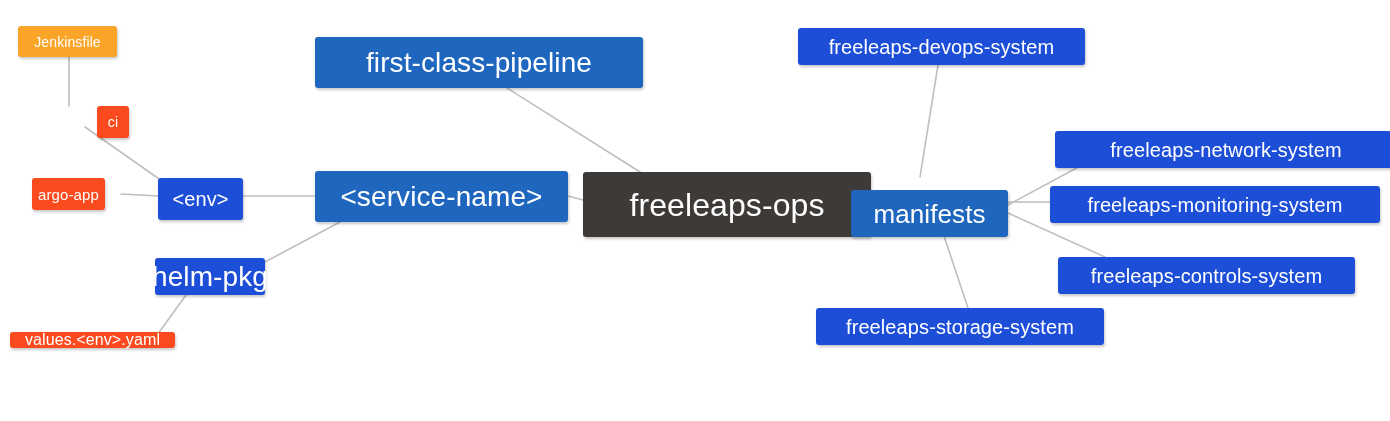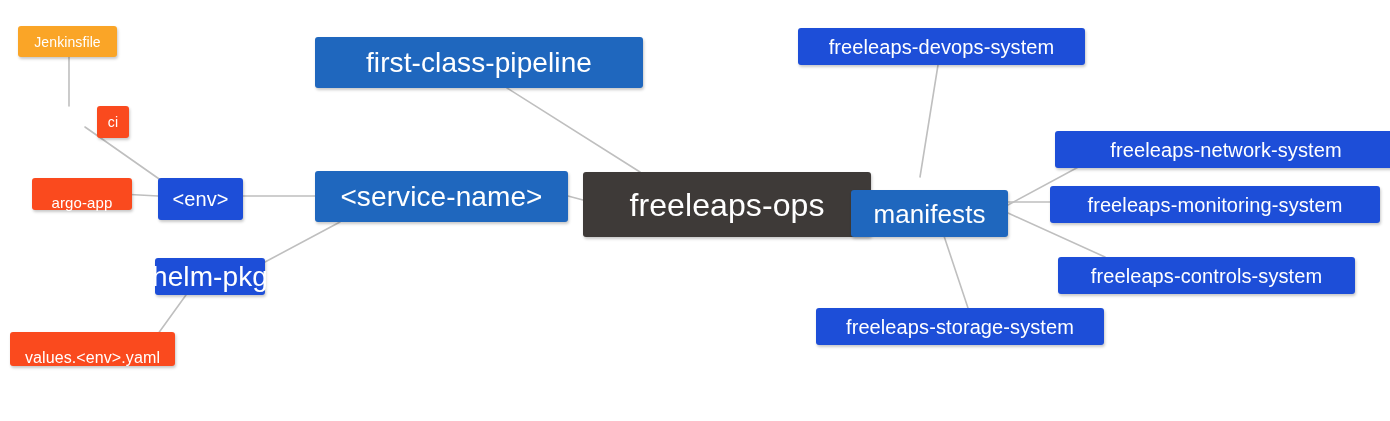--- a/index.html
+++ b/index.html
@@ -74,30 +74,30 @@
       <line x1="1008" y1="213" x2="1105" y2="257" stroke="#bfbfbf" stroke-width="1.6" stroke-linecap="round"></line>
       <line x1="940" y1="224" x2="968" y2="308" stroke="#bfbfbf" stroke-width="1.6" stroke-linecap="round"></line>
     </svg>
   <div id="node-layer">
       <div class="node c-orange" style="left: 18px; top: 26px; width: 99px; height: 31px; font-size: 14px;">
         <span class="node-label">Jenkinsfile</span>
       </div>
       <div class="node c-red" style="left: 53px; top: 106px; width: 32px; height: 32px; font-size: 14px; margin-left: 44px;">
         <span class="node-label">ci</span>
       </div>
-      <div class="node c-red" style="left: 32px; top: 178px; width: 100px; height: 32px; font-size: 15px; align-items: flex-end;">
+      <div class="node c-red" style="left: 32px; top: 178px; width: 73px; height: 32px; font-size: 15px;">
         <span class="node-label">argo-app</span>
       </div>
       <div class="node c-green" style="left: 158px; top: 178px; width: 85px; height: 42px; font-size: 20px;">
         <span class="node-label">&lt;env&gt;</span>
       </div>
       <div class="node c-green" style="left: 155px; top: 258px; width: 110px; height: 37px; font-size: 28px;">
         <span class="node-label">helm-pkg</span>
       </div>
-      <div class="node c-red" style="left: 10px; top: 332px; width: 165px; height: 34px; font-size: 16px; align-items: flex-end;">
+      <div class="node c-red" style="left: 10px; top: 332px; width: 165px; height: 16px; font-size: 16px; align-items: flex-end;">
         <span class="node-label">values.&lt;env&gt;.yaml</span>
       </div>
       <div class="node c-blue" style="left: 315px; top: 37px; width: 328px; height: 51px; font-size: 28px;">
         <span class="node-label">first-class-pipeline</span>
       </div>
       <div class="node c-blue" style="left: 315px; top: 171px; width: 253px; height: 51px; font-size: 28px;">
         <span class="node-label">&lt;service-name&gt;</span>
       </div>
       <div class="node c-root" style="left: 583px; top: 172px; width: 288px; height: 65px; font-size: 32px;">
         <span class="node-label">freeleaps-ops</span>

